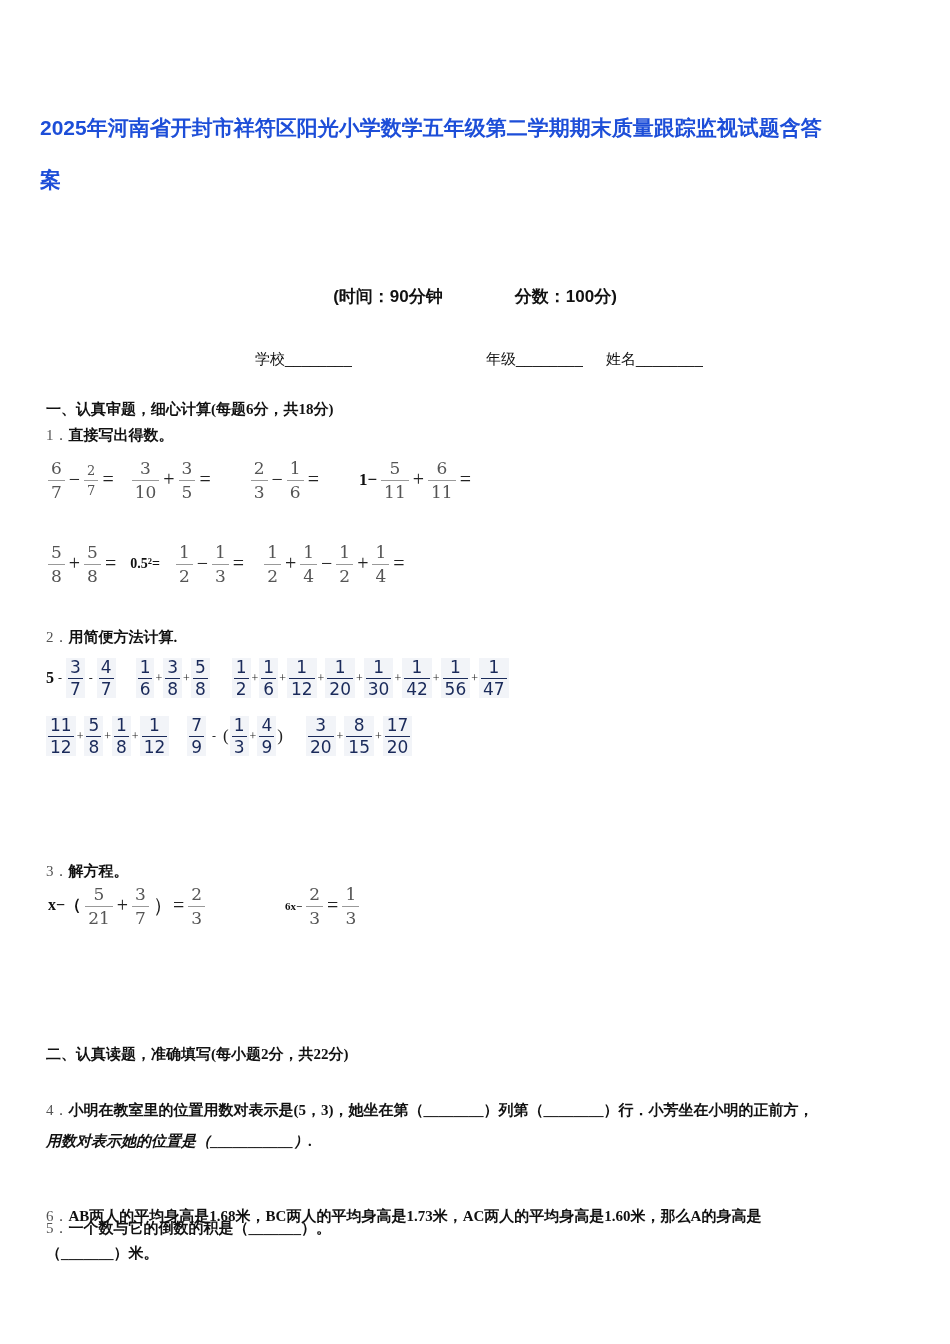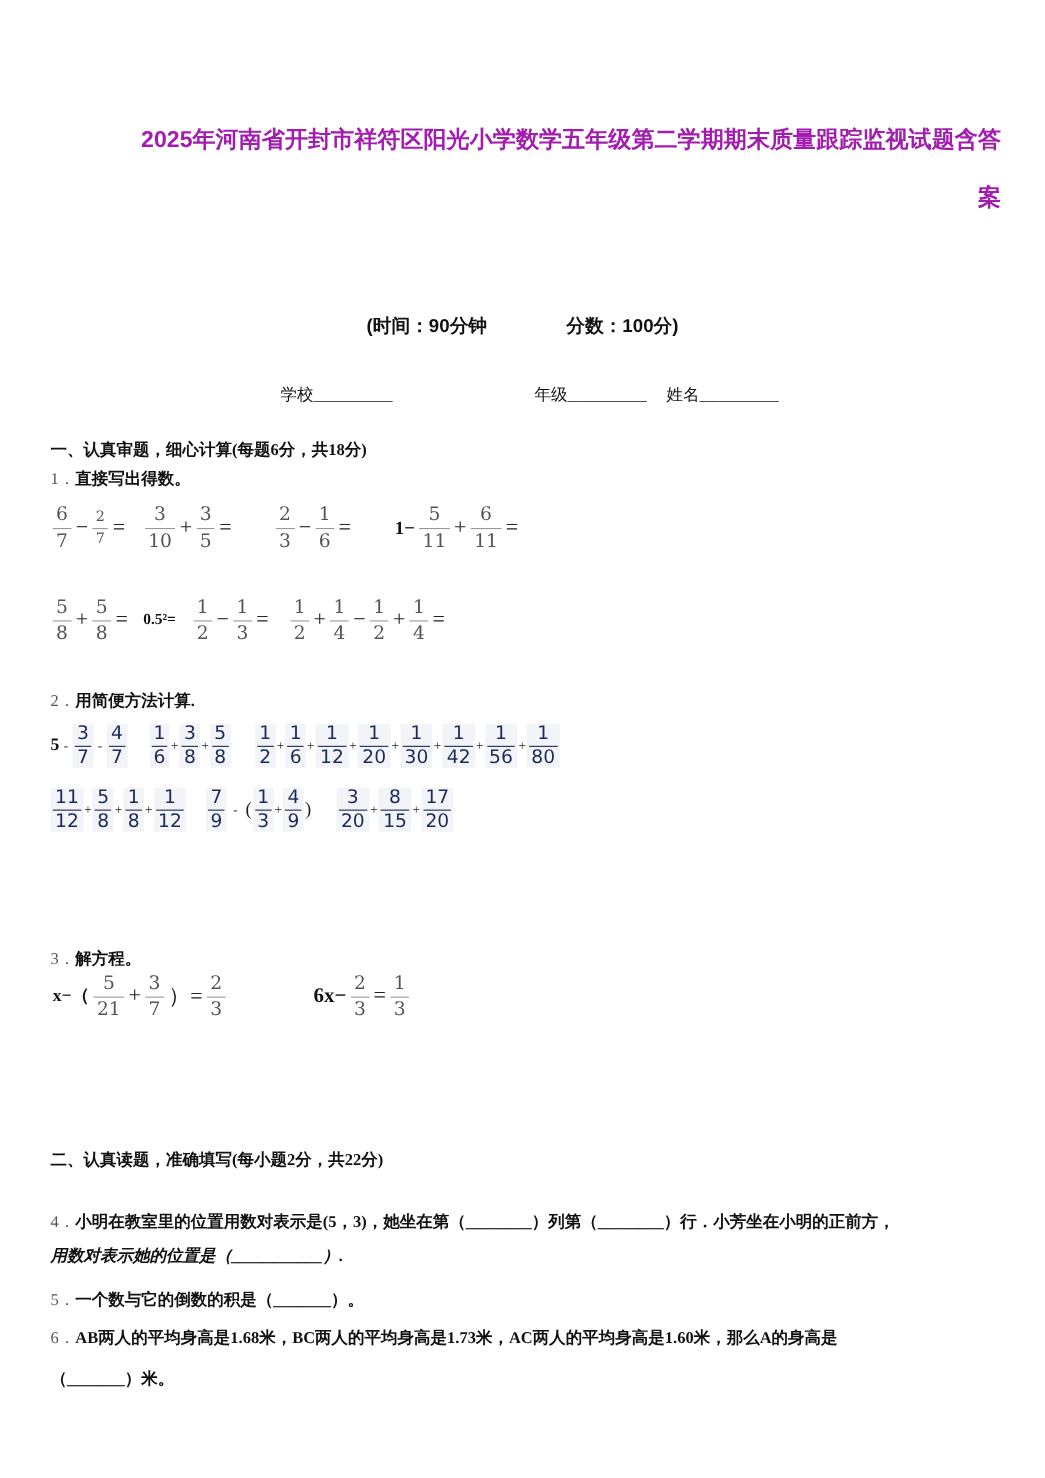--- a/index.html
+++ b/index.html
@@ -1,21 +1,21 @@
 <!DOCTYPE html>
 <html><head>
 <meta charset="utf-8">
 <style>
   html, body { margin:0; padding:0; background:#ffffff; }
   body { width:950px; height:1344px; position:relative; overflow:hidden; font-family:"Liberation Serif","DejaVu Serif",serif; color:#111; }
   .abs { position:absolute; }
-  .title { left:40px; width:870px; text-align:right; font-family:"Liberation Sans","DejaVu Sans",sans-serif; font-weight:bold; font-size:21px; line-height:52px; top:102px; color:#a21caf; }
+  .title { left:40px; width:870px; text-align:left; font-family:"Liberation Sans","DejaVu Sans",sans-serif; font-weight:bold; font-size:21px; line-height:52px; top:102px; color:#1d4ed8; }
   .meta { top:285px; left:0; width:950px; text-align:center; font-family:"Liberation Sans","DejaVu Sans",sans-serif; font-weight:bold; font-size:17px; }
   .meta span.gap { display:inline-block; width:72px; }
-  .fields { top:350px; font-family:Liberation Mono, monospace; font-size:15px; }
+  .fields { top:350px; font-family:Liberation Sans, sans-serif; font-size:15px; }
   .section { left:46px; font-size:15px; }
   .qnum { color:#555; font-weight:normal; }
   .qtext { font-weight:bold; }
   .row { left:46px; display:flex; align-items:center; font-size:18px; }
   .frac { display:inline-flex; flex-direction:column; align-items:center; margin:0 2px; line-height:1; color:#555; font-family:"DejaVu Serif",serif; font-size:17px; }
   .frac .n { padding:2px 3px 3px; }
   .frac .d { border-top:1px solid #999; padding:3px 3px 0; }
   .op { color:#222; font-size:20px; margin:0 2px; }
   .bold { font-weight:bold; color:#111; }
   .img-frac { display:inline-flex; flex-direction:column; align-items:center; line-height:1; font-family:"DejaVu Sans",sans-serif; color:#1a2a5a; font-size:17px; background:#f2f4f8; padding:0 2px; }
@@ -208,21 +208,21 @@
       <span class="d">42</span>
     </span>
   <span class="small-op">+</span>
   <span class="img-frac">
       <span class="n">1</span>
       <span class="d">56</span>
     </span>
   <span class="small-op">+</span>
   <span class="img-frac">
       <span class="n">1</span>
-      <span class="d">80</span>
+      <span class="d">47</span>
     </span>
 </div>
 
 <div class="abs row" style="top:716px;">
   <span class="img-frac">
       <span class="n">11</span>
       <span class="d">12</span>
     </span>
   <span class="small-op">+</span>
   <span class="img-frac">
@@ -287,39 +287,39 @@
   <span class="frac">
       <span class="n">3</span>
       <span class="d">7</span>
     </span>
   <span class="op">）=</span>
   <span class="frac">
       <span class="n">2</span>
       <span class="d">3</span>
     </span>
   <span class="gap" style="width:76px"></span>
-  <span class="op bold" style="font-size:19px">6x−</span>
+  <span class="op bold" style="font-size:11px">6x−</span>
   <span class="frac">
       <span class="n">2</span>
       <span class="d">3</span>
     </span>
   <span class="op">=</span>
   <span class="frac">
       <span class="n">1</span>
       <span class="d">3</span>
     </span>
 </div>
 
 <div class="abs section qtext" style="top:1045px;">二、认真读题，准确填写(每小题2分，共22分)</div>
 
 <div class="abs para" style="top:1070px;">
   <span class="qnum">4．</span><span class="qtext">小明在教室里的位置用数对表示是(5，3)，她坐在第（________）列第（________）行．小芳坐在小明的正前方，</span>
 </div>
 <div class="abs para qtext" style="top:1101px;font-style:italic;">用数对表示她的位置是（___________）.</div>
 
-<div class="abs para" style="top:1141px;">
+<div class="abs para" style="top:1188px;">
   <span class="qnum">5．</span><span class="qtext">一个数与它的倒数的积是（_______）。</span>
 </div>
 
 <div class="abs para" style="top:1176px;">
   <span class="qnum">6．</span><span class="qtext">AB两人的平均身高是1.68米，BC两人的平均身高是1.73米，AC两人的平均身高是1.60米，那么A的身高是</span>
 </div>
 <div class="abs para qtext" style="top:1213px;">（_______）米。</div>
 
 </body></html>

